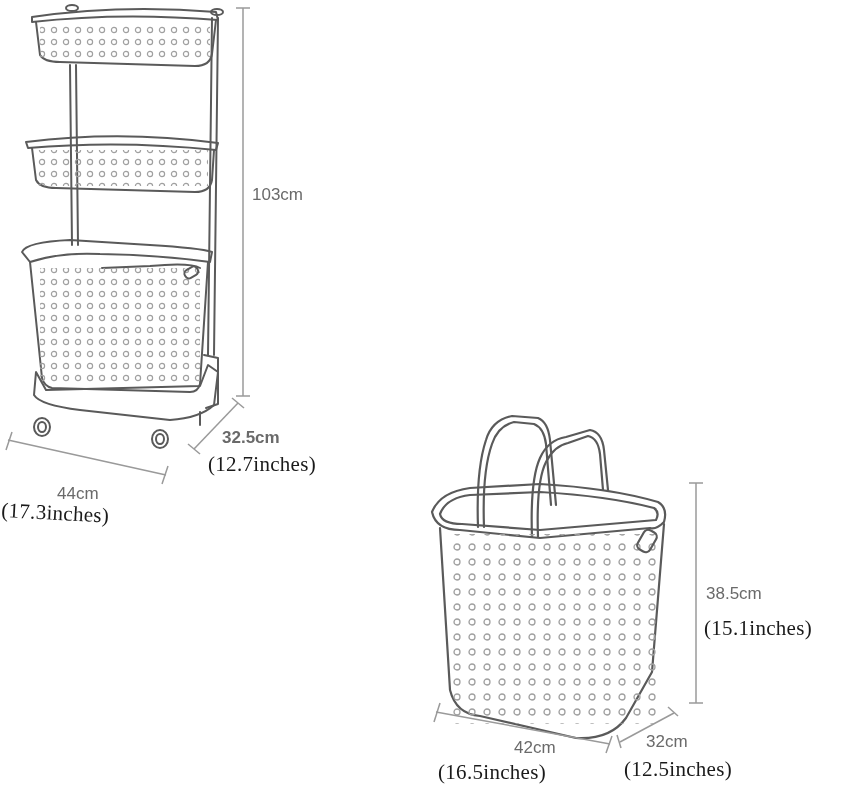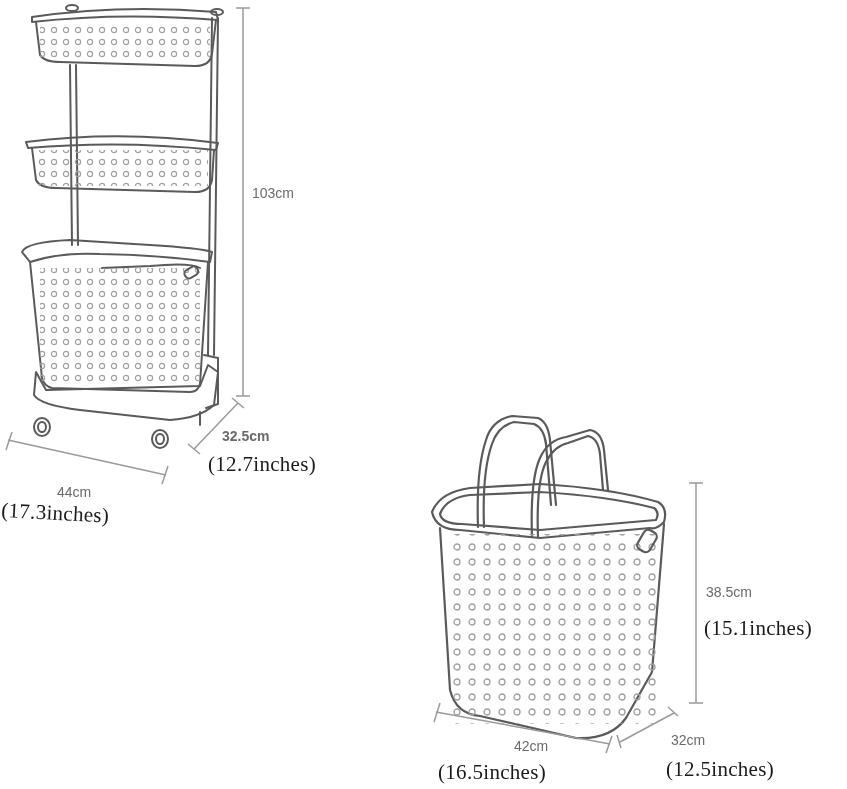--- a/index.html
+++ b/index.html
@@ -1,18 +1,18 @@
 <!DOCTYPE html>
 <html><head>
 <meta charset="utf-8">
 <style>
   html, body { margin: 0; padding: 0; background: #ffffff; }
   body { width: 847px; height: 789px; position: relative; overflow: hidden; font-family: "Liberation Sans", sans-serif; }
   .canvas { position: absolute; left: 0; top: 0; width: 847px; height: 789px; }
-  .lbl-cm { position: absolute; font-family: "Liberation Sans", sans-serif; font-size: 14px; color: #6a6a6a; white-space: nowrap; }
+  .lbl-cm { position: absolute; font-family: "Liberation Sans", sans-serif; font-size: 17px; color: #6a6a6a; white-space: nowrap; }
   .lbl-in { position: absolute; font-family: "Liberation Serif", serif; font-size: 21px; color: #1a1a1a; white-space: nowrap; letter-spacing: 0.3px; }
   svg { position: absolute; left: 0; top: 0; }
 </style>
 </head>
 <body>
 
 <div class="canvas">
 
   <svg width="847" height="789" viewBox="0 0 847 789">
     <defs>
@@ -114,16 +114,16 @@
 
   <div class="lbl-cm" style="left:57px; top:476px;margin-top:8px;">44cm</div>
   <div class="lbl-in" style="left:2px; top:498px; transform: rotate(3deg); transform-origin: left top;">(17.3inches)</div>
 
   <div class="lbl-cm" style="left:706px; top:584px;">38.5cm</div>
   <div class="lbl-in" style="left:704px; top:616px;">(15.1inches)</div>
 
   <div class="lbl-cm" style="left:514px; top:738px;">42cm</div>
   <div class="lbl-in" style="left:438px; top:760px;">(16.5inches)</div>
 
-  <div class="lbl-cm" style="left:646px; top:732px;margin-left:25px;">32cm</div>
-  <div class="lbl-in" style="left:666px; top:757px;">(12.5inches)</div>
+  <div class="lbl-cm" style="left:646px; top:732px;">32cm</div>
+  <div class="lbl-in" style="left:624px; top:757px;">(12.5inches)</div>
 
 </div>
 
 </body></html>

